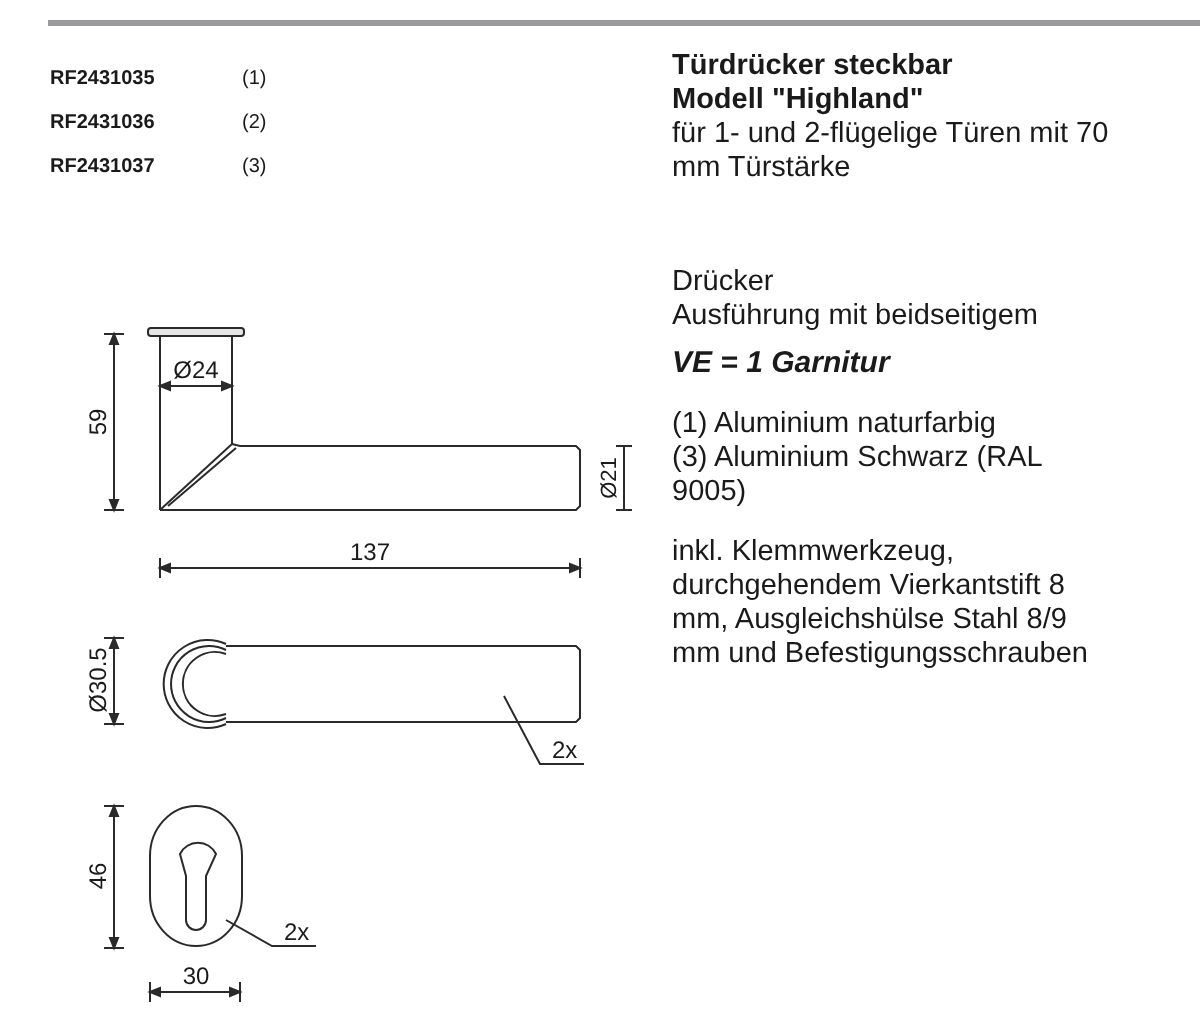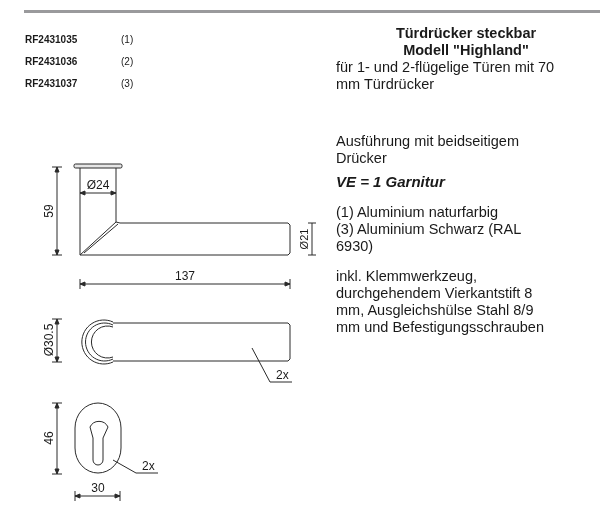--- a/index.html
+++ b/index.html
@@ -4,21 +4,21 @@
 <style>
   html, body { margin:0; padding:0; background:#fff; }
   body { width:600px; height:516px; position:relative; overflow:hidden;
          font-family:"Liberation Sans", sans-serif; color:#1a1a1a; }
   .rule { position:absolute; left:24px; top:10px; width:576px; height:3px; background:#9a9a9c; }
   .codes { position:absolute; left:25px; top:30px; }
   .code-row { height:22px; font-size:10px; line-height:20px; }
   .code { display:inline-block; width:96px; font-weight:bold; }
   .idx { display:inline-block; }
   .right { position:absolute; left:336px; top:25px; width:260px; font-size:14.5px; line-height:17px; }
-  .title { font-weight:bold;text-align:center; }
+  .title { font-weight:bold; }
   .p { margin:0; }
   .bold { font-weight:bold; margin-top:5px; font-size:15px; line-height:19px;font-style:italic; }
   .mt6 { margin-top:13px; }
   svg.drawing { position:absolute; left:0; top:0; }
   svg text { font-family:"Liberation Sans", sans-serif; fill:#1a1a1a; }
 </style>
 </head>
 <body>
 
 <div class="rule"></div>
@@ -32,29 +32,29 @@
   </div>
   <div class="code-row">
     <span class="code">RF2431037</span><span class="idx">(3)</span>
   </div>
 </div>
 
 <div class="right">
   <div class="title">Türdrücker steckbar</div>
   <div class="title">Modell "Highland"</div>
   <div class="p">für 1- und 2-flügelige Türen mit 70</div>
-  <div class="p">mm Türdrücker</div>
+  <div class="p">mm Türstärke</div>
   <div style="height:40px"></div>
+  <div class="p">Drücker</div>
   <div class="p">Ausführung mit beidseitigem</div>
-  <div class="p">Drücker</div>
   <div class="bold">VE = 1 Garnitur</div>
   <div class="mt6">
     <div class="p">(1) Aluminium naturfarbig</div>
     <div class="p">(3) Aluminium Schwarz (RAL</div>
-    <div class="p">6930)</div>
+    <div class="p">9005)</div>
   </div>
   <div class="mt6">
     <div class="p">inkl. Klemmwerkzeug,</div>
     <div class="p">durchgehendem Vierkantstift 8</div>
     <div class="p">mm, Ausgleichshülse Stahl 8/9</div>
     <div class="p">mm und Befestigungsschrauben</div>
   </div>
 </div>
 
 <svg class="drawing" width="600" height="516" viewBox="0 0 600 516" fill="none" stroke="#2a2a2a" stroke-width="1">

